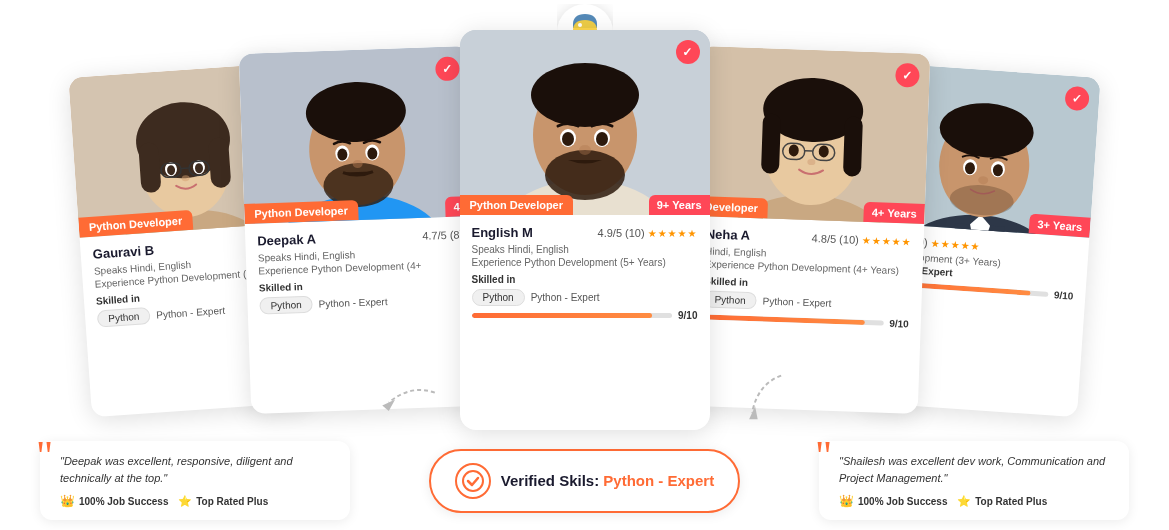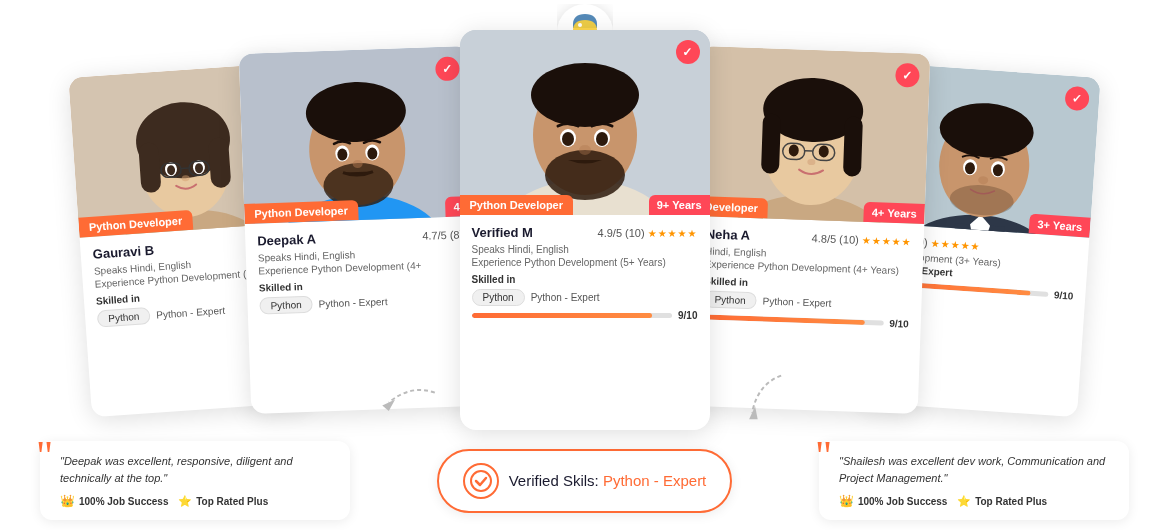--- a/index.html
+++ b/index.html
@@ -323,21 +323,21 @@
       height: 36px;
       border-radius: 50%;
       background: #fff;
       border: 2px solid #ff6b35;
       display: flex;
       align-items: center;
       justify-content: center;
     }
     .verified-skills-text {
       font-size: 15px;
-      font-weight: 400;
+      font-weight: 700;
       color: #1a1a2e;
       text-align: center;
     }
     .verified-skills-text span {
       color: #ff6b35;
     }
 
     
     .arrow-left {
       position: absolute;
@@ -494,21 +494,21 @@
           <path d="M132 96 Q142 91 152 96" fill="none" stroke="#1a0f0a" stroke-width="3" stroke-linecap="round"></path>
 
           <ellipse cx="125" cy="120" rx="6" ry="5" fill="#b07850" opacity="0.4"></ellipse>
         </svg>
         <div class="verified-badge"></div>
         <div class="role-tag">Python Developer</div>
         <div class="years-badge">9+ Years</div>
       </div>
       <div class="card-body">
         <div class="card-name-row">
-          <span class="card-name">Verified M</span>
+          <span class="card-name">English M</span>
           <span class="card-rating">4.9/5 (10) <span class="stars">★★★★★</span></span>
         </div>
         <div class="card-speaks">Speaks Hindi, English</div>
         <div class="card-experience">Experience Python Development (5+ Years)</div>
         <div class="card-skilled-label">Skilled in</div>
         <div class="card-skills-row">
           <span class="skill-chip">Python</span>
           <span class="skill-expert">Python - Expert</span>
         </div>
         <div class="progress-row">

